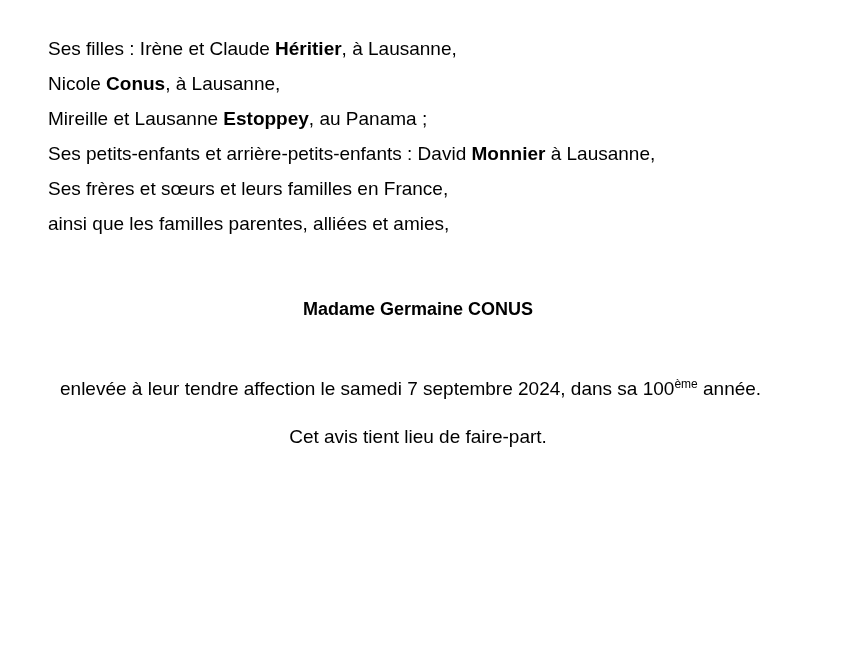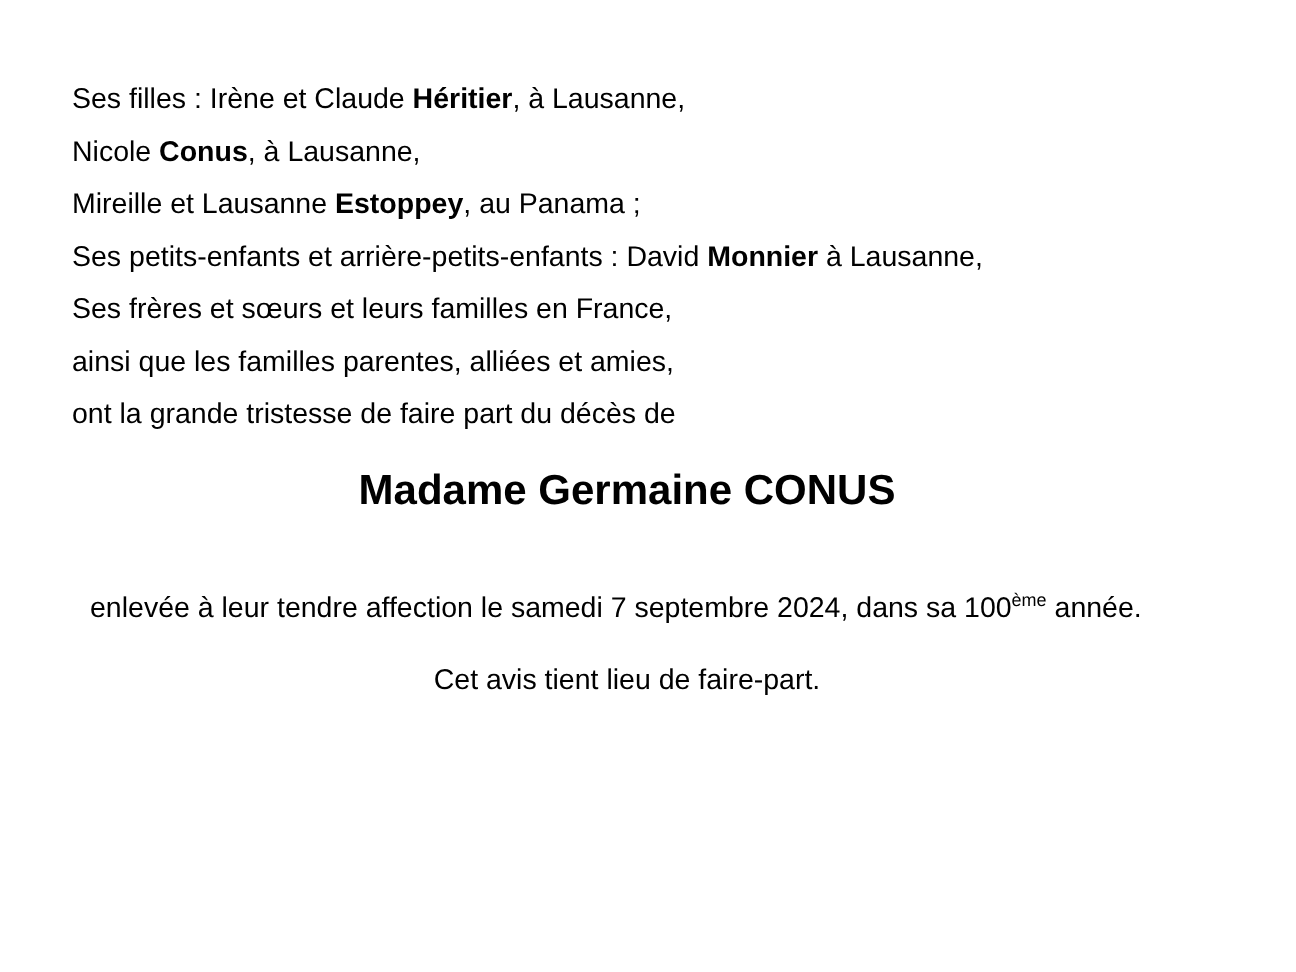--- a/index.html
+++ b/index.html
@@ -11,32 +11,32 @@
     position: relative;
     width: 864px;
     height: 524px;
     background: #ffffff;
     color: #000000;
     font-family: "Liberation Sans", sans-serif;
     font-size: 19px;
     line-height: 35px;
     overflow: hidden;
     box-sizing: border-box;
-    padding: 49px 76px 0 48px;
+    padding: 31px 76px 0 48px;
   }
   .line {
     white-space: nowrap;
   }
   .bold { font-weight: bold; }
   .deceased-title {
     font-weight: bold;
-    font-size: 28px;
+    font-size: 18px;
     text-align: center;
     line-height: 35px;
-    margin-top: 15px;
+    margin-top: 51px;
     white-space: nowrap;
   }
   .details-block { margin-top: 44px; margin-left: 12px; }
   .footer-line {
     text-align: center;
     margin-top: 13px;
   }
   sup.ord {
     font-size: 12px;
     line-height: 0;
@@ -48,21 +48,20 @@
 
 <div class="page">
 
   <div>
     <div class="line"><span>Ses filles : Irène et Claude </span><span class="bold">Héritier</span><span>, à Lausanne,</span></div>
     <div class="line"><span>Nicole </span><span class="bold">Conus</span><span>, à Lausanne,</span></div>
     <div class="line"><span>Mireille et Lausanne </span><span class="bold">Estoppey</span><span>, au Panama ;</span></div>
     <div class="line"><span>Ses petits-enfants et arrière-petits-enfants : David </span><span class="bold">Monnier</span><span> à Lausanne,</span></div>
     <div class="line"><span>Ses frères et sœurs et leurs familles en France,</span></div>
     <div class="line"><span>ainsi que les familles parentes, alliées et amies,</span></div>
-    <div class="line"><span>ont la grande tristesse de faire part du décès de</span></div>
   </div>
 
   <div class="deceased-title">Madame Germaine CONUS</div>
 
   <div class="details-block">
     <div class="line"><span>enlevée à leur tendre affection le samedi 7 septembre 2024, dans sa 100</span><sup class="ord">ème</sup><span> année.</span></div>
   </div>
 
   <div class="footer-line">Cet avis tient lieu de faire-part.</div>
 

